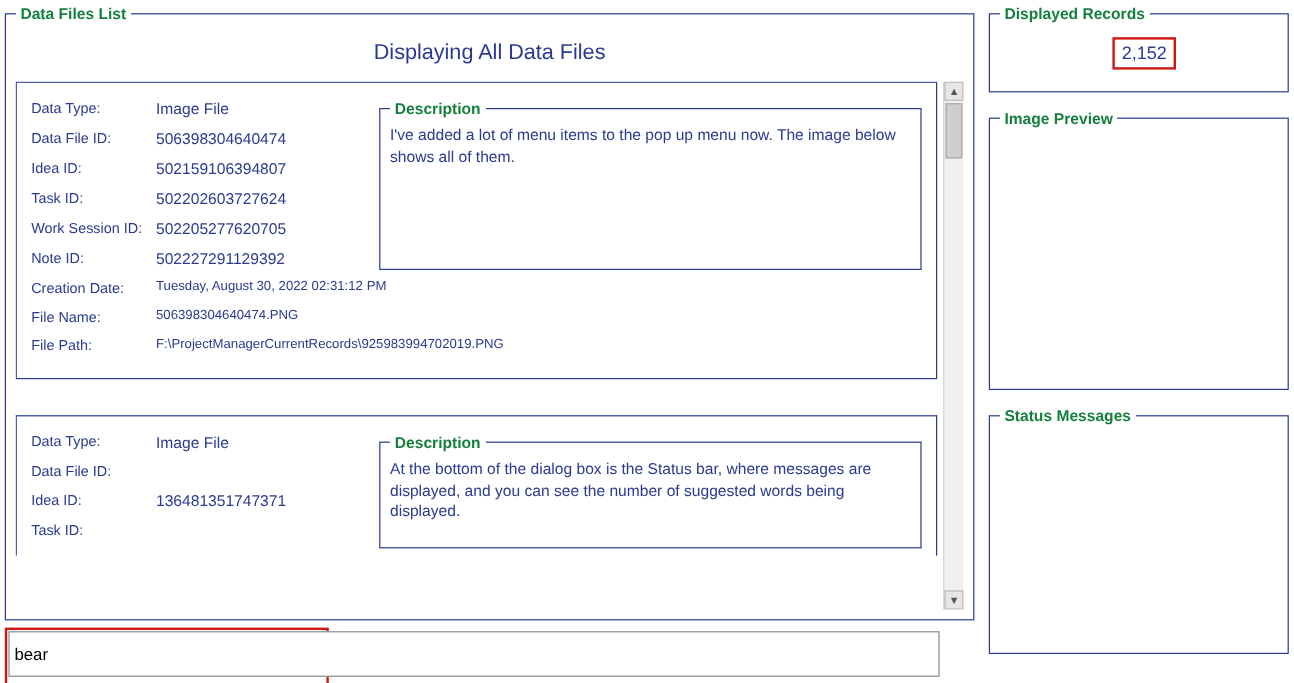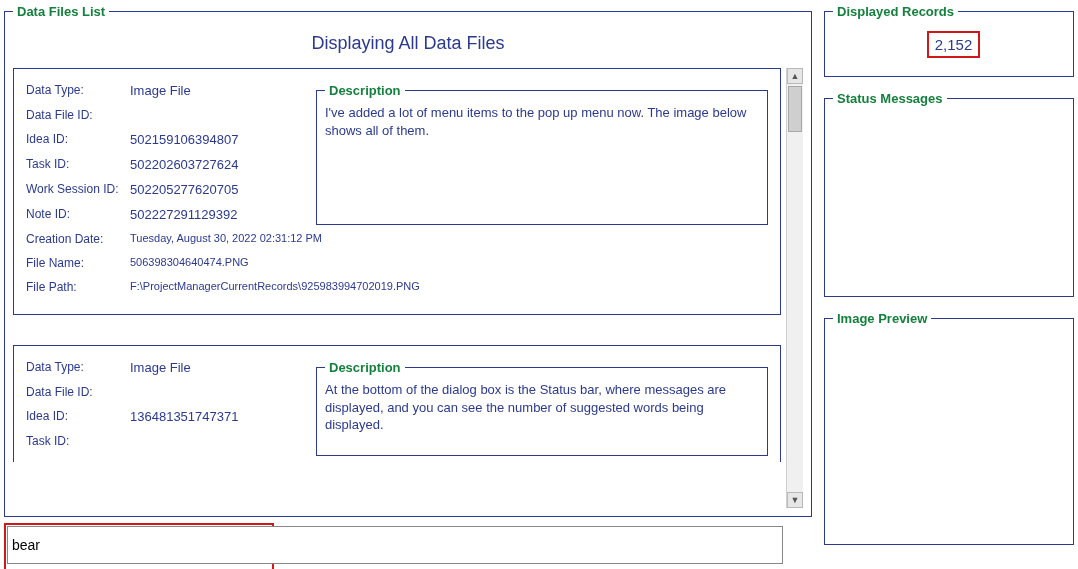--- a/index.html
+++ b/index.html
@@ -182,20 +182,21 @@
 
           <div class="record-card" style="display:block;">
             <div style="display:flex; gap:10px;">
               <div class="fields-col">
                 <div class="field-row">
                     <div class="field-label">Data Type:</div>
                     <div class="field-value">Image File</div>
                   </div>
                 <div class="field-row">
                     <div class="field-label">Data File ID:</div>
+                    <div class="field-value">506398304640474</div>
                   </div>
                 <div class="field-row">
                     <div class="field-label">Idea ID:</div>
                     <div class="field-value">502159106394807</div>
                   </div>
                 <div class="field-row">
                     <div class="field-label">Task ID:</div>
                     <div class="field-value">502202603727624</div>
                   </div>
                 <div class="field-row">
@@ -277,22 +278,22 @@
   </div>
 
   <div class="right-col">
     <fieldset class="right">
       <legend>Displayed Records</legend>
       <div class="disp-rec-field">
         <span class="disp-rec-value">2,152</span>
       </div>
     </fieldset>
 
+    <fieldset class="right img-preview">
+      <legend>Image Preview</legend>
+    </fieldset>
+
     <fieldset class="right status-msgs">
       <legend>Status Messages</legend>
     </fieldset>
-
-    <fieldset class="right img-preview">
-      <legend>Image Preview</legend>
-    </fieldset>
   </div>
 
 </div>
 
 </body></html>

